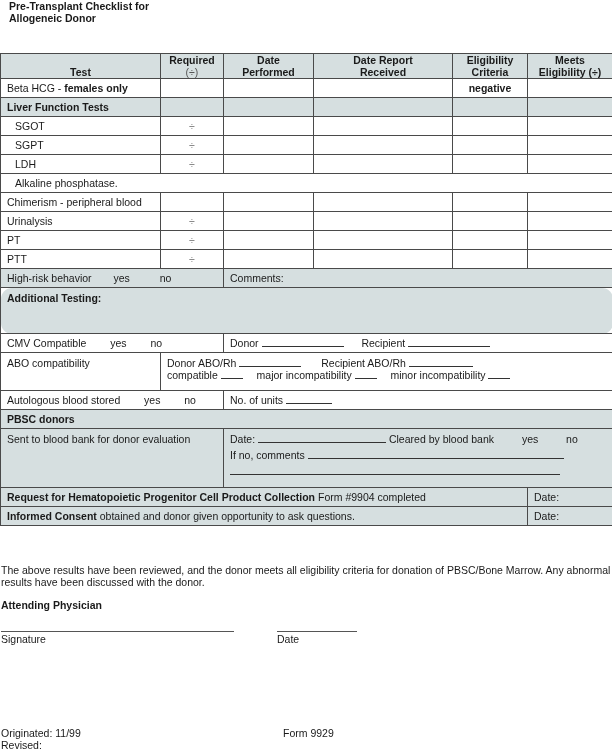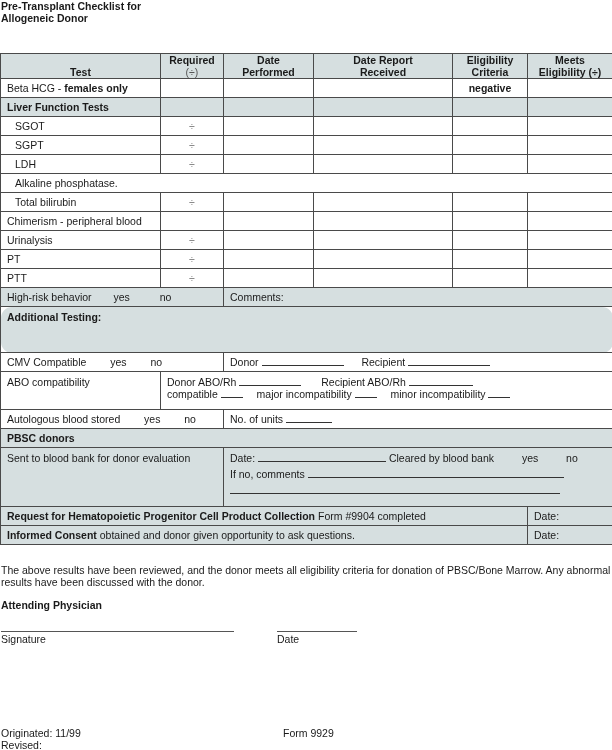--- a/index.html
+++ b/index.html
@@ -1,18 +1,18 @@
 <!DOCTYPE html>
 <html><head>
 <meta charset="utf-8">
 <style>
   html, body { margin:0; padding:0; background:#ffffff; }
   body { width:612px; height:750px; position:relative; overflow:hidden;
          font-family:"Liberation Sans", sans-serif; color:#1a1a1a; font-size:10.5px; }
-  .title { position:absolute; left:1px; top:0px; font-weight:bold; font-size:10.5px; line-height:12px; }
+  .title { position:absolute; left:1px; top:0px; font-weight:bold; font-size:10.5px; line-height:12px;padding-left:8px; }
   table.main { position:absolute; left:0; top:53px; width:612px; border-collapse:collapse; table-layout:fixed; }
   table.main td { border:1px solid #4a4a4a; padding:0 6px; height:18px; vertical-align:middle; font-size:10.5px; line-height:12px; white-space:nowrap; overflow:hidden; }
   .shade { background:#d6dfe0; }
   .hdr td { height:33px; text-align:center; font-weight:bold; vertical-align:bottom; padding-bottom:3px; }
   .hdr td.test { vertical-align:bottom; }
   .ctr { text-align:center; }
   .ind { padding-left:14px !important; }
   .b { font-weight:bold; }
   .mark { color:#8a8a8a; font-size:10px; }
   .gap { display:inline-block; }
@@ -102,28 +102,20 @@
     <td class="ctr mark">÷</td>
     <td></td>
         <td></td>
         <td></td>
         <td></td>
   </tr>
   <tr>
     <td class="ind" colspan="6">Alkaline phosphatase.</td>
   </tr>
   <tr>
-    <td class="ind">Total bilirubin</td>
-    <td class="ctr mark">÷</td>
-    <td></td>
-        <td></td>
-        <td></td>
-        <td></td>
-  </tr>
-  <tr>
     <td>Chimerism - peripheral blood</td>
     <td></td>
     <td></td>
         <td></td>
         <td></td>
         <td></td>
   </tr>
   <tr>
     <td>Urinalysis</td>
     <td class="ctr mark">÷</td>

